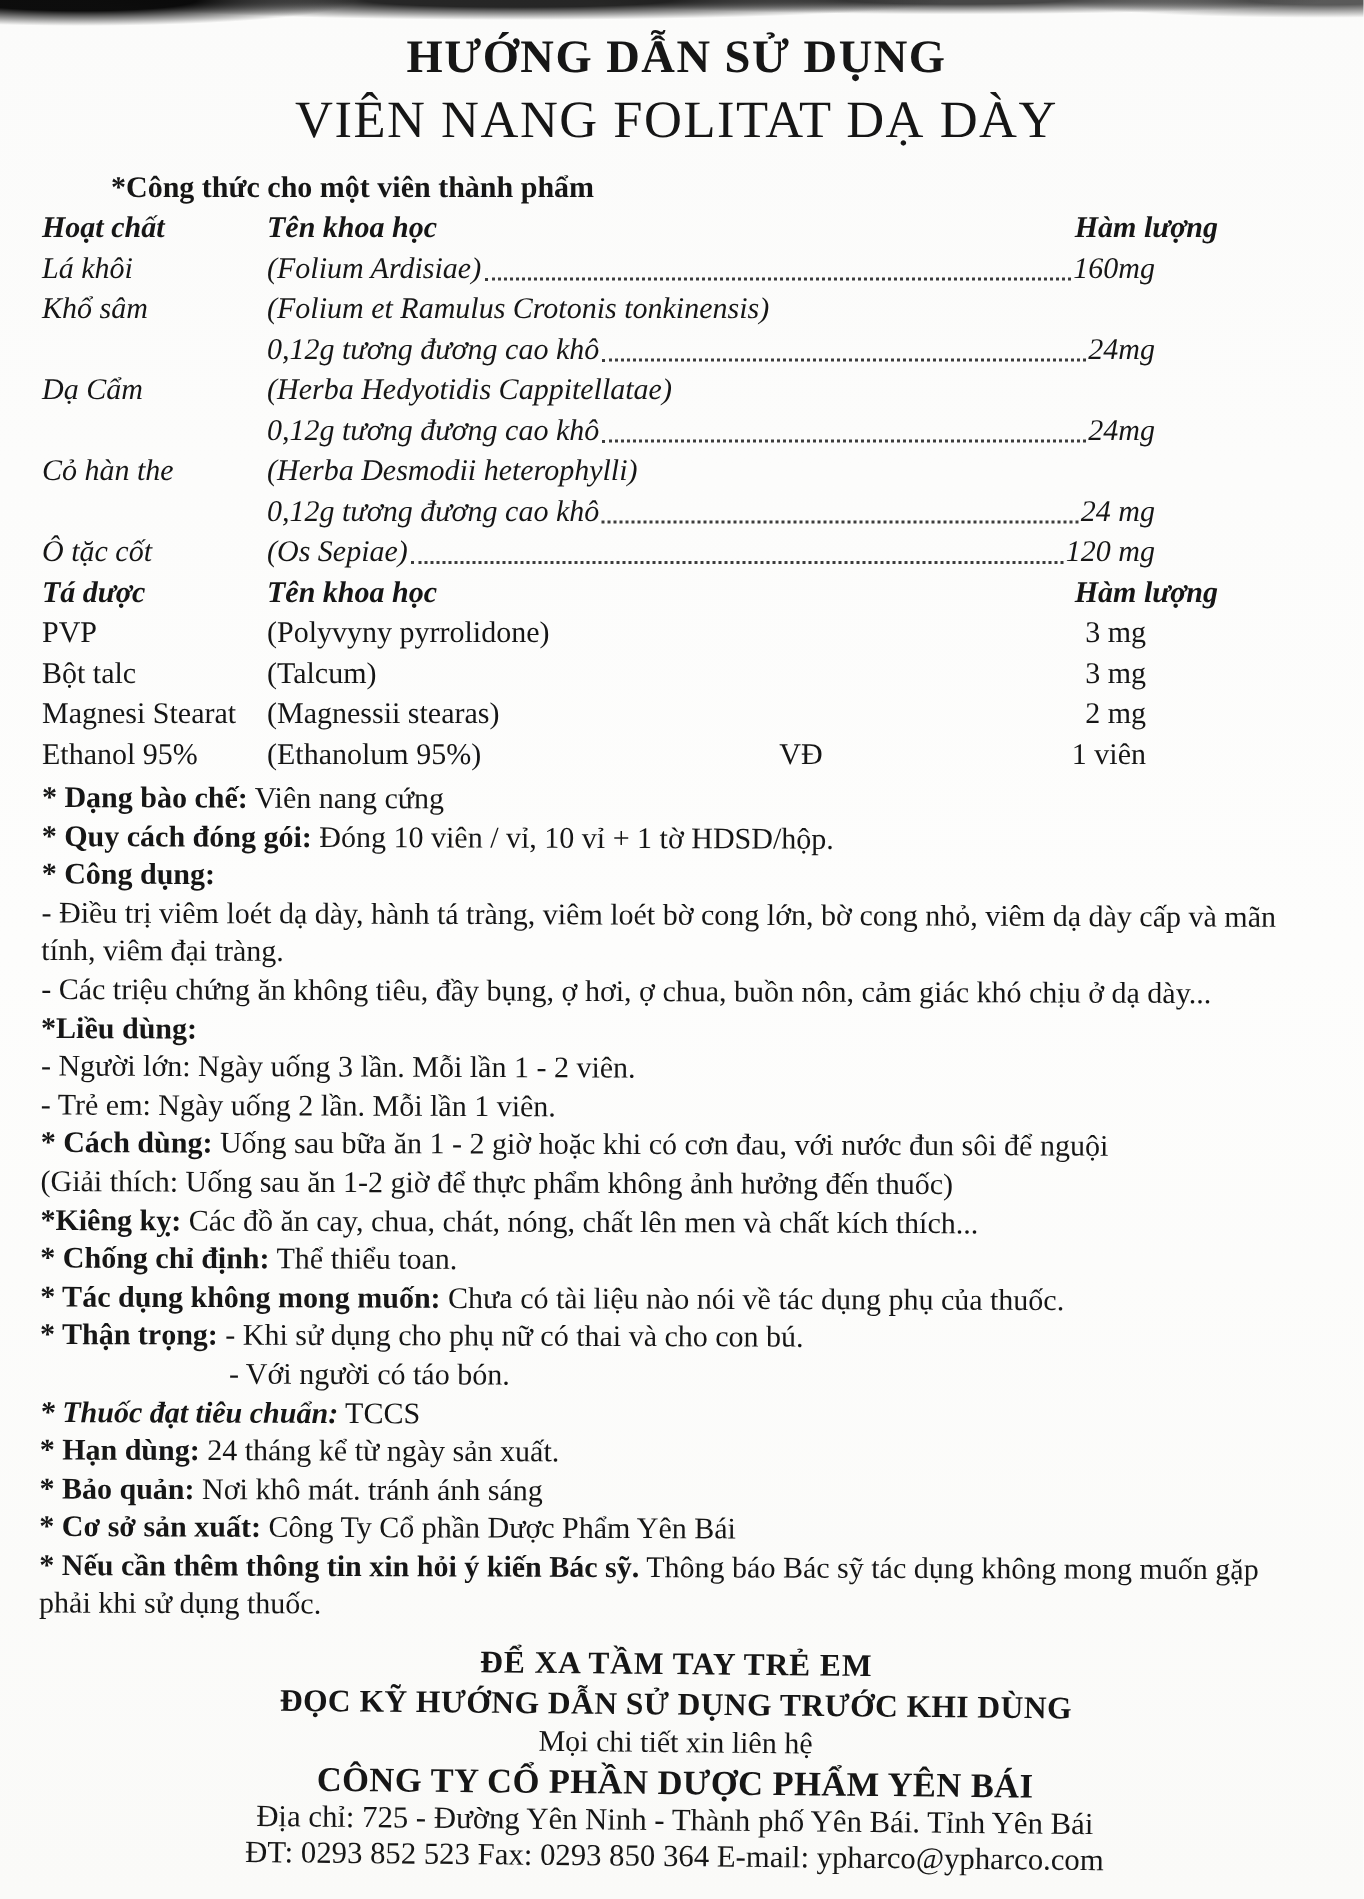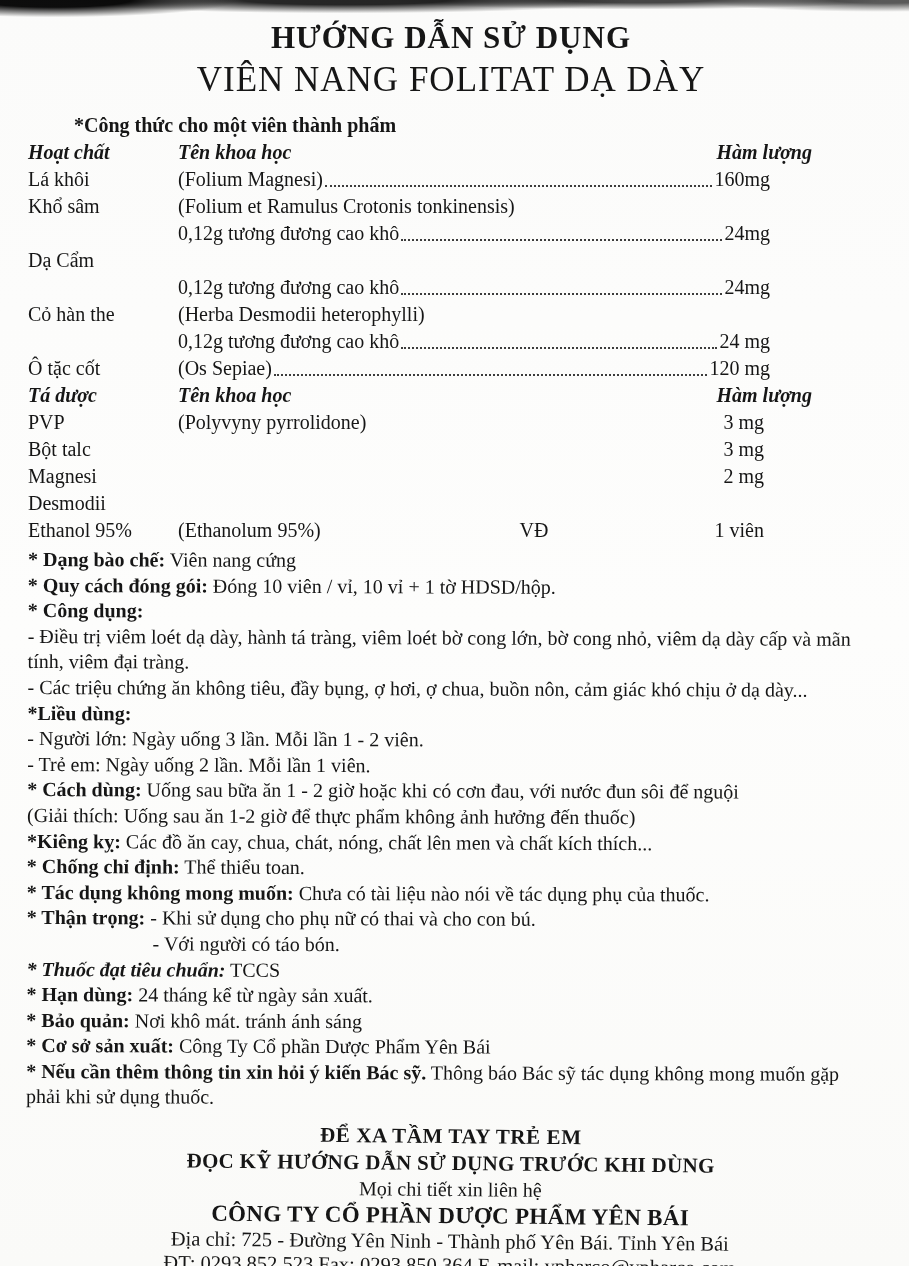--- a/index.html
+++ b/index.html
@@ -17,21 +17,21 @@
       radial-gradient(ellipse 45% 95% at 38% 0%, rgba(15,15,15,.9) 25%, rgba(15,15,15,0) 70%),
       radial-gradient(ellipse 40% 70% at 70% 0%, rgba(25,25,25,.8) 20%, rgba(25,25,25,0) 68%),
       radial-gradient(ellipse 30% 90% at 97% 0%, rgba(35,35,35,.75) 18%, rgba(35,35,35,0) 66%);
   }
   .page{padding:14px 35px 0 28px;position:relative;}
   .title1{text-align:center;font-weight:bold;font-size:31px;margin:6px 0 4px;letter-spacing:1px;}
   .title2{text-align:center;font-weight:normal;font-size:35px;margin:2px 0 14px;letter-spacing:1px;}
   .formula-note{font-weight:bold;font-size:20px;margin:2px 0 2px 46px;}
 
   .tables{width:742px;}
-  .trow{display:flex;align-items:baseline;line-height:27px;font-size:20px;}
+  .trow{display:flex;align-items:baseline;line-height:27px;font-size:20px;font-style:italic;}
   .c-name{width:150px;flex-shrink:0;white-space:nowrap;}
   .c-sci{white-space:nowrap;}
   .c-dots{flex:1;border-bottom:2.6px dotted #3c3c3c;margin:0 2px 6px 2px;align-self:flex-end;min-width:20px;}
   .c-amt{white-space:nowrap;}
   .thead{font-weight:bold;font-style:italic;}
   .thead .c-spacer{flex:1;}
   .thead .c-amt{margin-right:-42px;}
 
   .erow{display:flex;line-height:27px;font-size:20px;}
   .e-name{width:150px;flex-shrink:0;}
@@ -68,37 +68,38 @@
   <div class="tables">
     <div class="trow thead">
       <span class="c-name">Hoạt chất</span>
       <span class="c-sci">Tên khoa học</span>
       <span class="c-spacer"></span>
       <span class="c-amt">Hàm lượng</span>
     </div>
 
     <div class="trow">
       <span class="c-name">Lá khôi</span>
-      <span class="c-sci">(Folium Magnesi)</span>
+      <span class="c-sci">(Folium Ardisiae)</span>
       <span class="c-dots"></span>
       <span class="c-amt">160mg</span>
     </div>
     <div class="trow plain">
       <span class="c-name">Khổ sâm</span>
       <span class="c-sci">(Folium et Ramulus Crotonis tonkinensis)</span>
 
     </div>
     <div class="trow">
       <span class="c-name"></span>
       <span class="c-sci">0,12g tương đương cao khô</span>
       <span class="c-dots"></span>
       <span class="c-amt">24mg</span>
     </div>
     <div class="trow plain">
       <span class="c-name">Dạ Cẩm</span>
+      <span class="c-sci">(Herba Hedyotidis Cappitellatae)</span>
 
     </div>
     <div class="trow">
       <span class="c-name"></span>
       <span class="c-sci">0,12g tương đương cao khô</span>
       <span class="c-dots"></span>
       <span class="c-amt">24mg</span>
     </div>
     <div class="trow plain">
       <span class="c-name">Cỏ hàn the</span>
@@ -126,25 +127,27 @@
     </div>
 
     <div class="erow">
       <span class="e-name">PVP</span>
       <span class="e-sci">(Polyvyny pyrrolidone)</span>
       <span class="e-qs"></span>
       <span class="e-amt">3 mg</span>
     </div>
     <div class="erow">
       <span class="e-name">Bột talc</span>
+      <span class="e-sci">(Talcum)</span>
       <span class="e-qs"></span>
       <span class="e-amt">3 mg</span>
     </div>
     <div class="erow">
-      <span class="e-name">Magnesi Desmodii</span>
+      <span class="e-name">Magnesi Stearat</span>
+      <span class="e-sci">(Magnessii stearas)</span>
       <span class="e-qs"></span>
       <span class="e-amt">2 mg</span>
     </div>
     <div class="erow">
       <span class="e-name">Ethanol 95%</span>
       <span class="e-sci">(Ethanolum 95%)</span>
       <span class="e-qs">VĐ</span>
       <span class="e-amt">1 viên</span>
     </div>
   </div>

